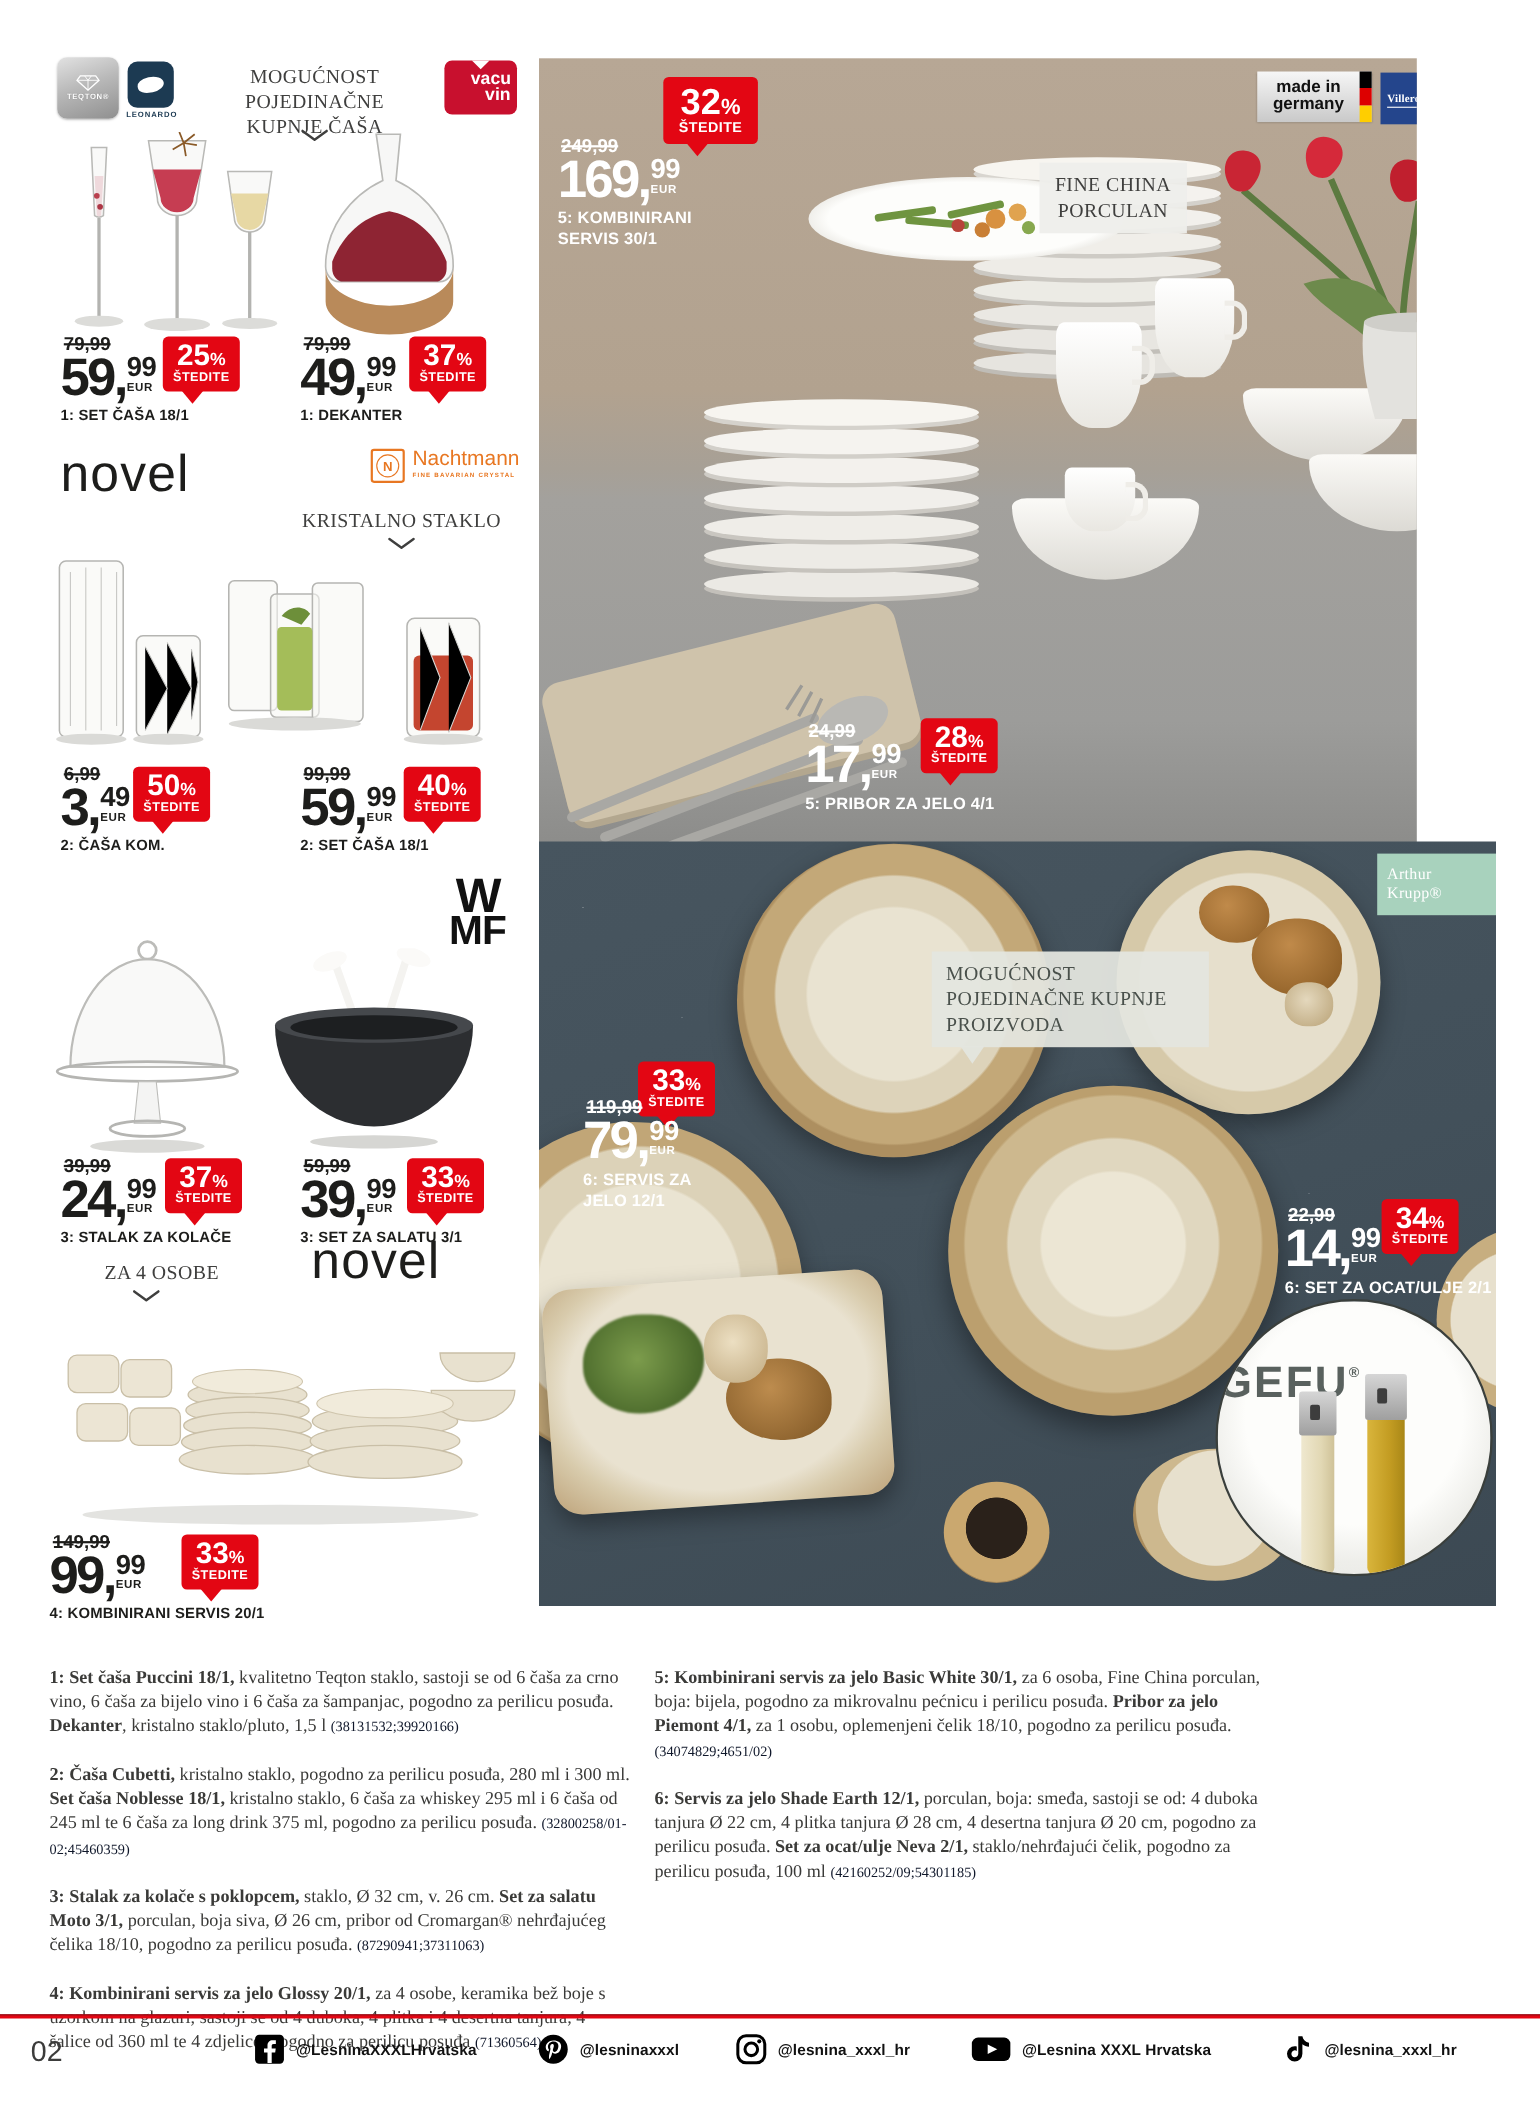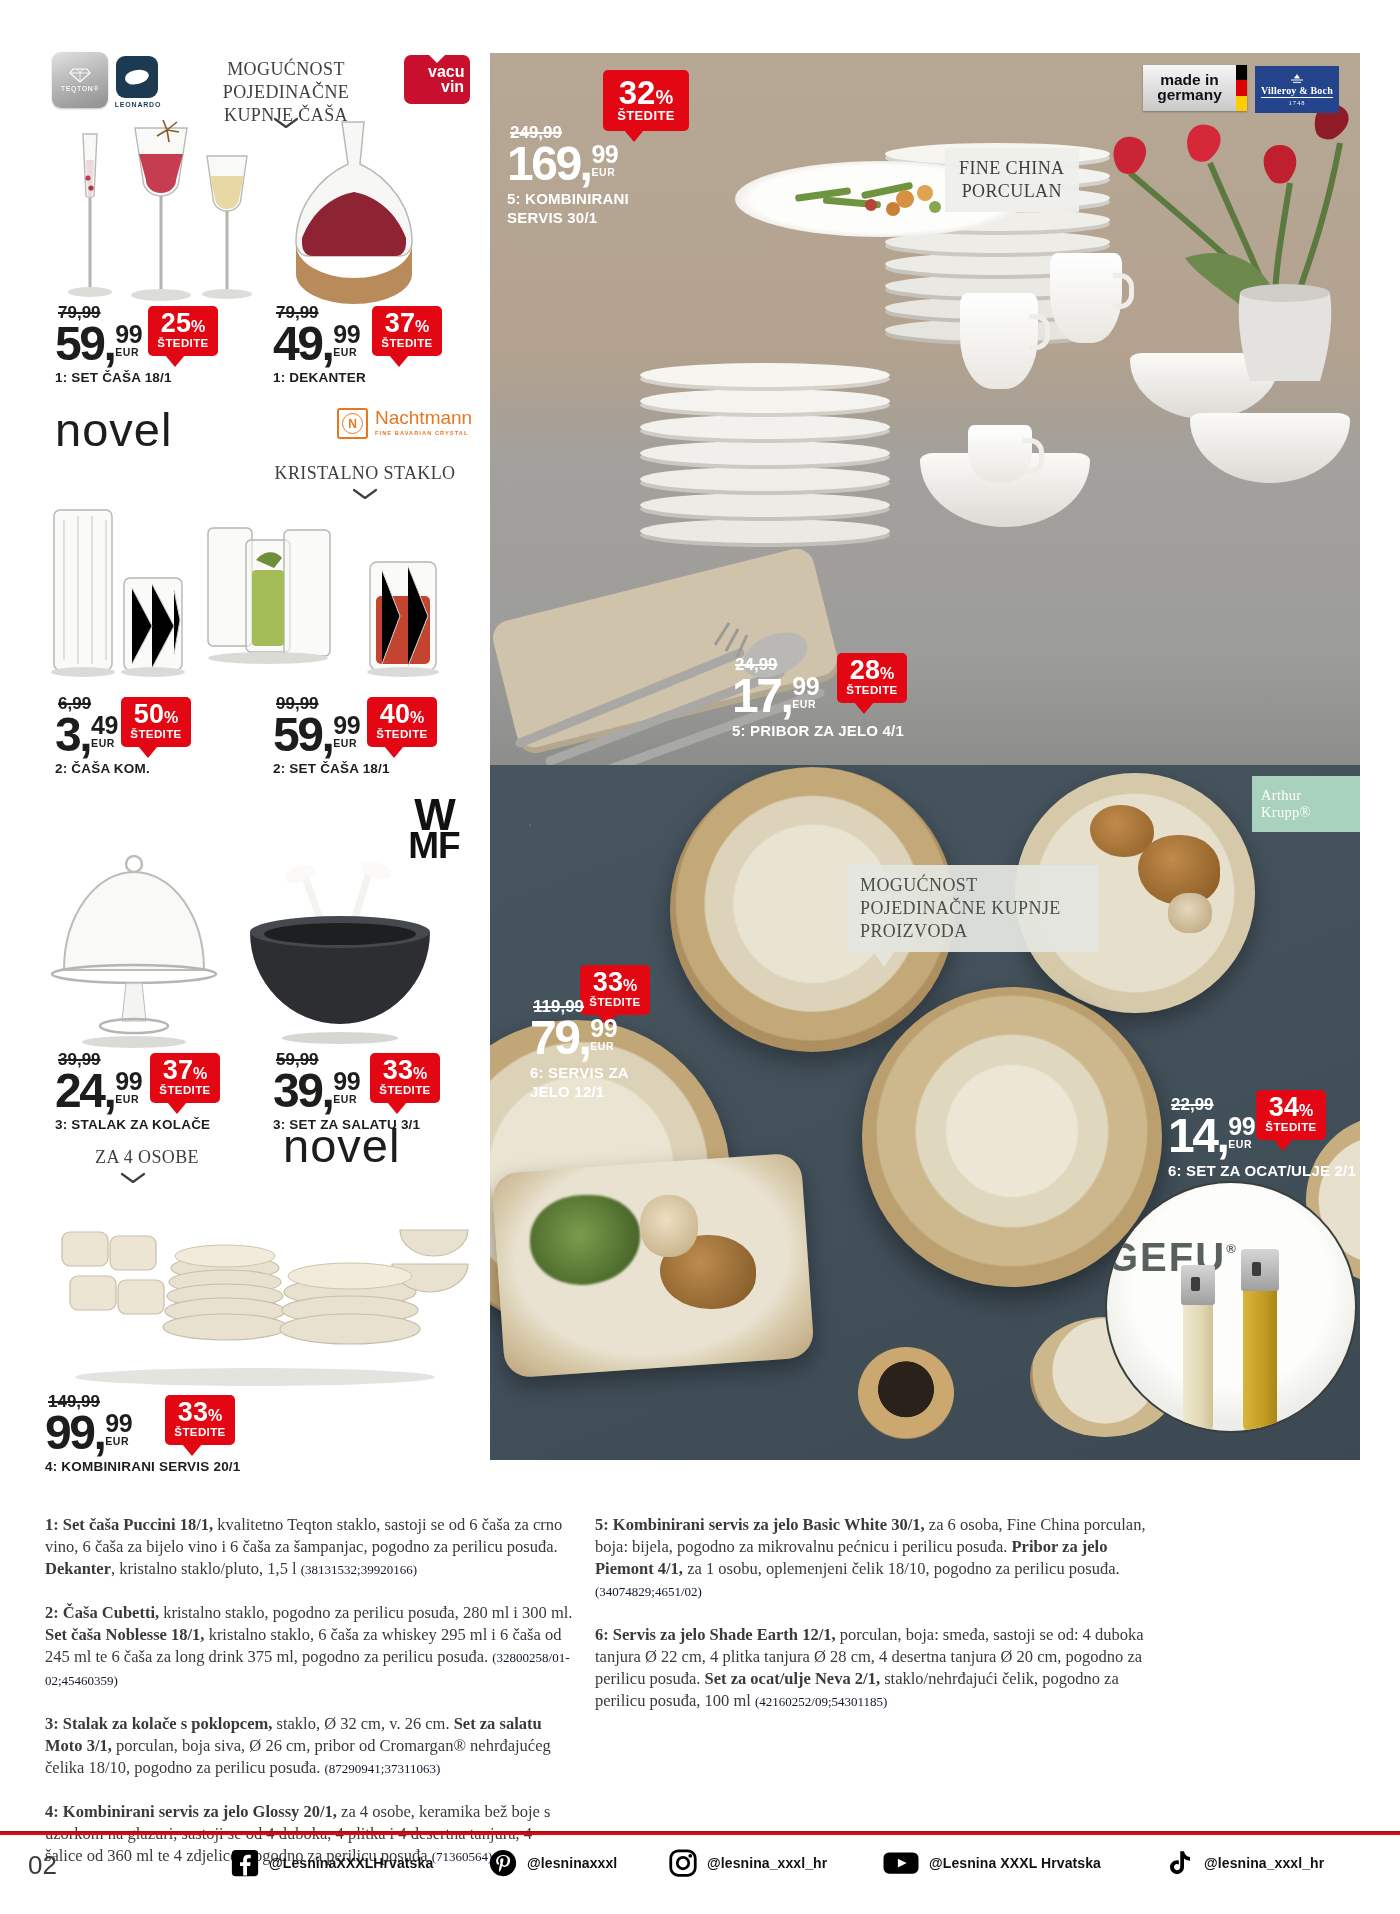--- a/index.html
+++ b/index.html
@@ -59,21 +59,21 @@
                 border:10px solid transparent;border-top:12px solid #e30613;border-bottom:none;}
   .badge .pctline{font-size:27px;font-weight:800;line-height:1;}
   .badge .sym{font-size:16px;font-weight:800;}
   .badge .save{font-size:11.5px;font-weight:700;letter-spacing:.4px;line-height:1.1;}
   .badge.lg{width:86px;padding:6px 0 8px;}
   .badge.lg .pctline{font-size:33px;}
   .badge.lg .sym{font-size:20px;}
   .badge.lg .save{font-size:13px;}
 
   
-  .ph1{left:490px;top:53px;width:870px;height:717px;overflow:hidden;
+  .ph1{left:490px;top:53px;width:798px;height:717px;overflow:hidden;
        background:linear-gradient(180deg,#b7a795 0%,#b2a28f 42%,#a7a096 52%,#a3a19d 56%,#9c9c9a 84%,#8c8c8a 100%);}
   .ph2{left:490px;top:765px;width:870px;height:695px;overflow:hidden;background:
        radial-gradient(1.4px 1.4px at 40px 60px,rgba(255,255,255,.22) 50%,transparent 51%),
        radial-gradient(1.2px 1.2px at 130px 160px,rgba(255,255,255,.16) 50%,transparent 51%),
        radial-gradient(1.4px 1.4px at 260px 90px,rgba(255,255,255,.14) 50%,transparent 51%),
        radial-gradient(1.2px 1.2px at 420px 210px,rgba(255,255,255,.18) 50%,transparent 51%),
        radial-gradient(1.4px 1.4px at 600px 140px,rgba(255,255,255,.12) 50%,transparent 51%),
        radial-gradient(1.2px 1.2px at 700px 320px,rgba(255,255,255,.15) 50%,transparent 51%),
        radial-gradient(1.4px 1.4px at 200px 420px,rgba(255,255,255,.15) 50%,transparent 51%),
        radial-gradient(1.2px 1.2px at 520px 520px,rgba(255,255,255,.14) 50%,transparent 51%),

